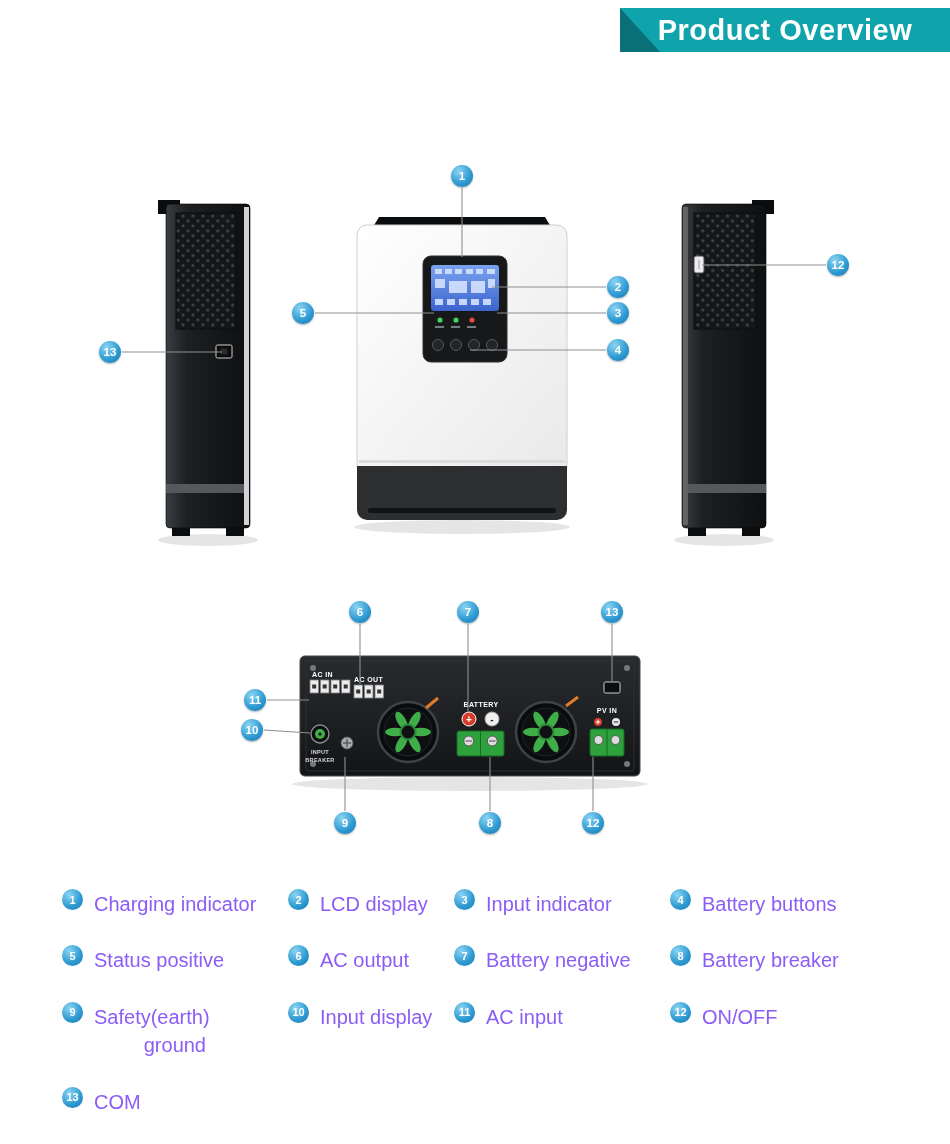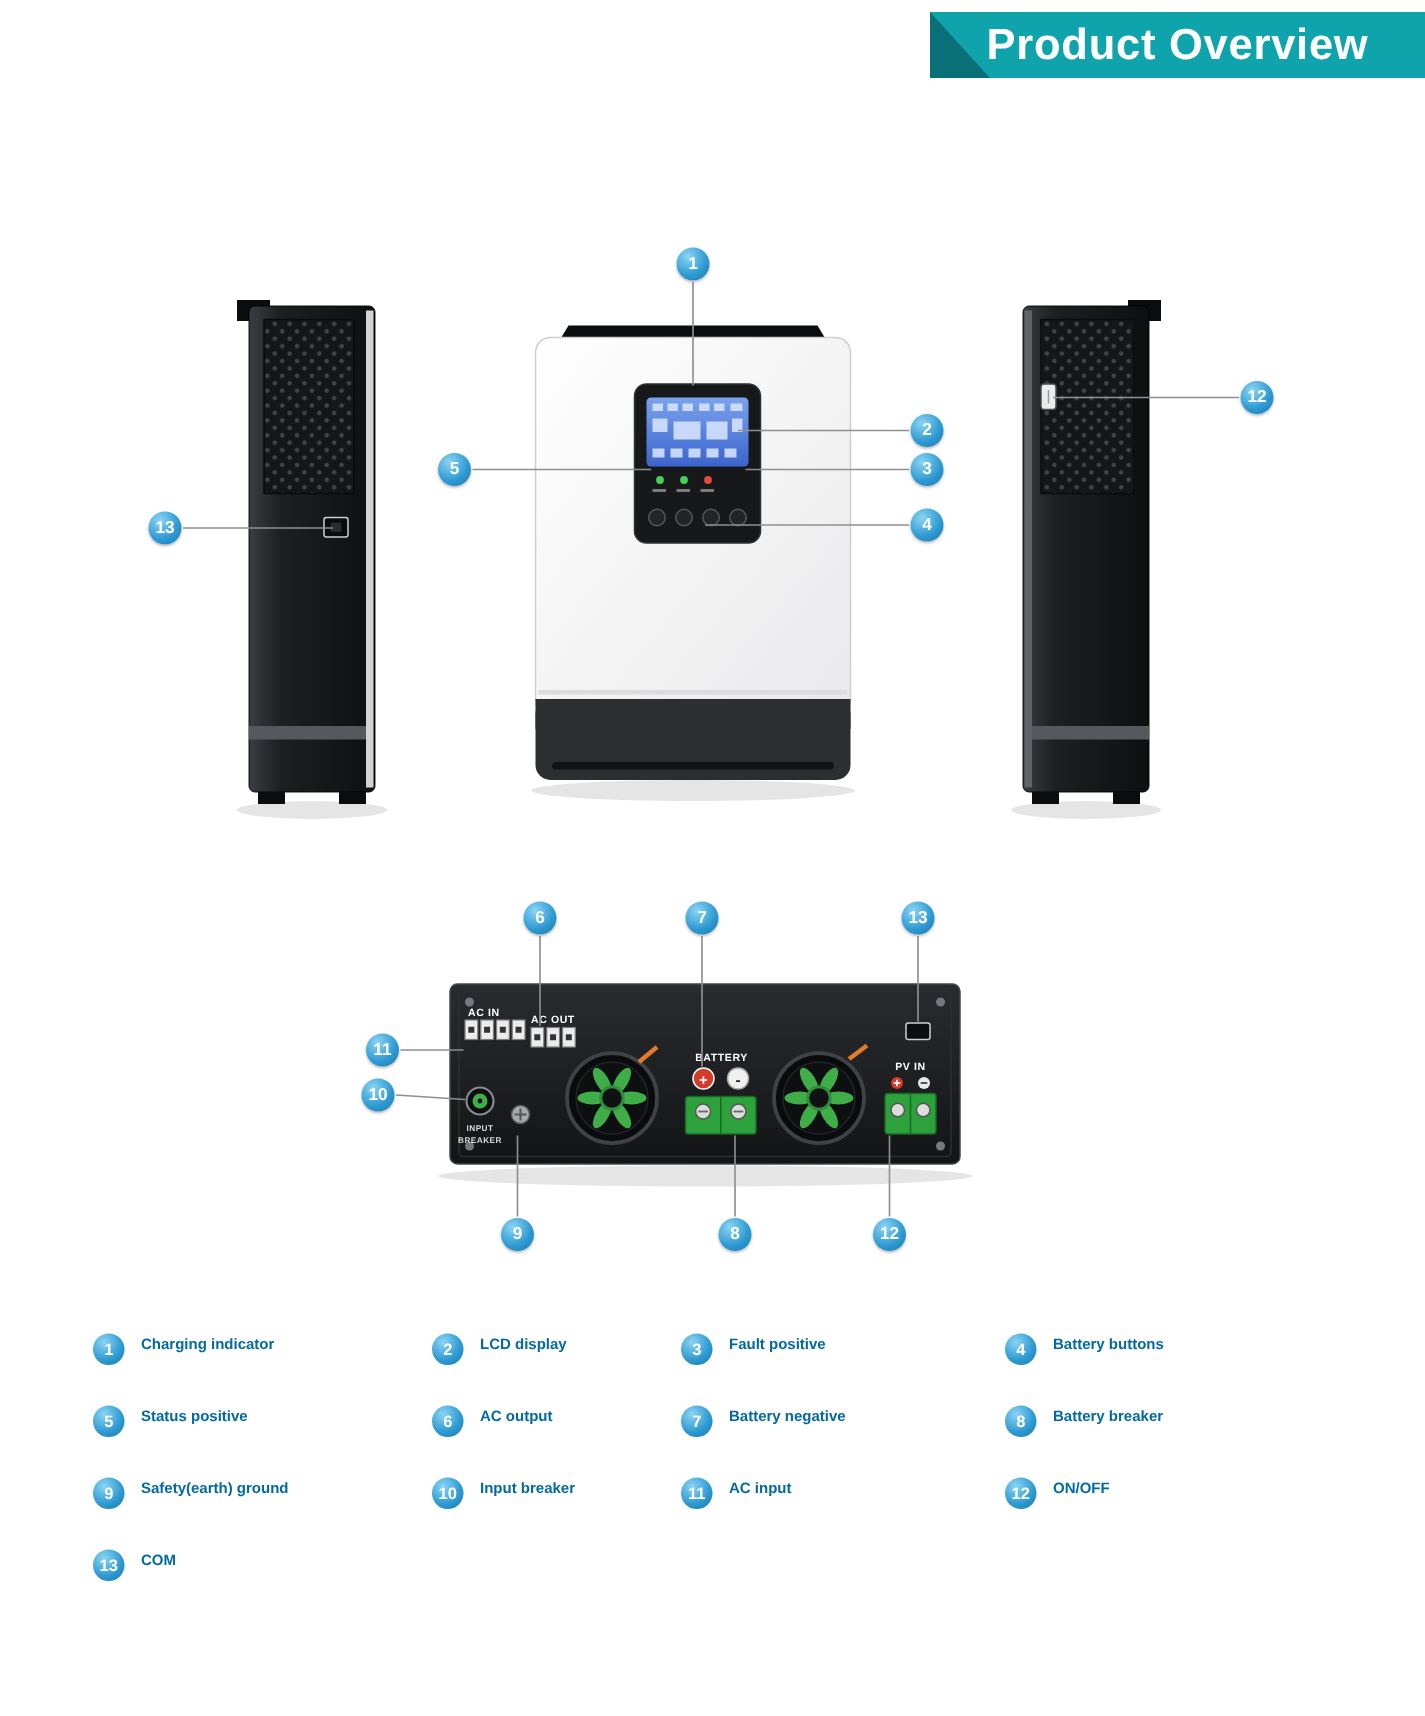--- a/index.html
+++ b/index.html
@@ -43,21 +43,21 @@
     display:grid; grid-template-columns:226px 166px 216px 1fr; row-gap:26px;
   }
   .leg { display:flex; align-items:flex-start; gap:11px; }
   .lnum {
     flex:0 0 auto; width:21px; height:21px; border-radius:50%;
     background:radial-gradient(circle at 35% 28%, #8bd4f3, #2e9ad2 58%, #1b76ae);
     color:#fff; font-size:11px; font-weight:bold;
     display:flex; align-items:center; justify-content:center; margin-top:1px;
   }
   .llabel {
-    font-size:10px; font-weight:bold; color:#0369a1; line-height:1.42;
+    font-size:20px; font-weight:normal; color:#8b5cf6; line-height:1.42;
     white-space:nowrap; padding-top:2px;
   }
   .llabel.narrow { white-space:normal; max-width:112px;text-align:right; }
 </style>
 </head>
 <body>
 
 <div class="page">
 
   <div class="banner">
@@ -309,21 +309,21 @@
     <div class="leg">
       <span class="lnum">1</span>
       <span class="llabel">Charging indicator</span>
     </div>
     <div class="leg">
       <span class="lnum">2</span>
       <span class="llabel">LCD display</span>
     </div>
     <div class="leg">
       <span class="lnum">3</span>
-      <span class="llabel">Fault positive</span>
+      <span class="llabel">Input indicator</span>
     </div>
     <div class="leg">
       <span class="lnum">4</span>
       <span class="llabel">Battery buttons</span>
     </div>
     <div class="leg">
       <span class="lnum">5</span>
       <span class="llabel">Status positive</span>
     </div>
     <div class="leg">
@@ -337,21 +337,21 @@
     <div class="leg">
       <span class="lnum">8</span>
       <span class="llabel">Battery breaker</span>
     </div>
     <div class="leg">
       <span class="lnum">9</span>
       <span class="llabel narrow">Safety(earth) ground</span>
     </div>
     <div class="leg">
       <span class="lnum">10</span>
-      <span class="llabel">Input breaker</span>
+      <span class="llabel">Input display</span>
     </div>
     <div class="leg">
       <span class="lnum">11</span>
       <span class="llabel">AC input</span>
     </div>
     <div class="leg">
       <span class="lnum">12</span>
       <span class="llabel">ON/OFF</span>
     </div>
     <div class="leg">

